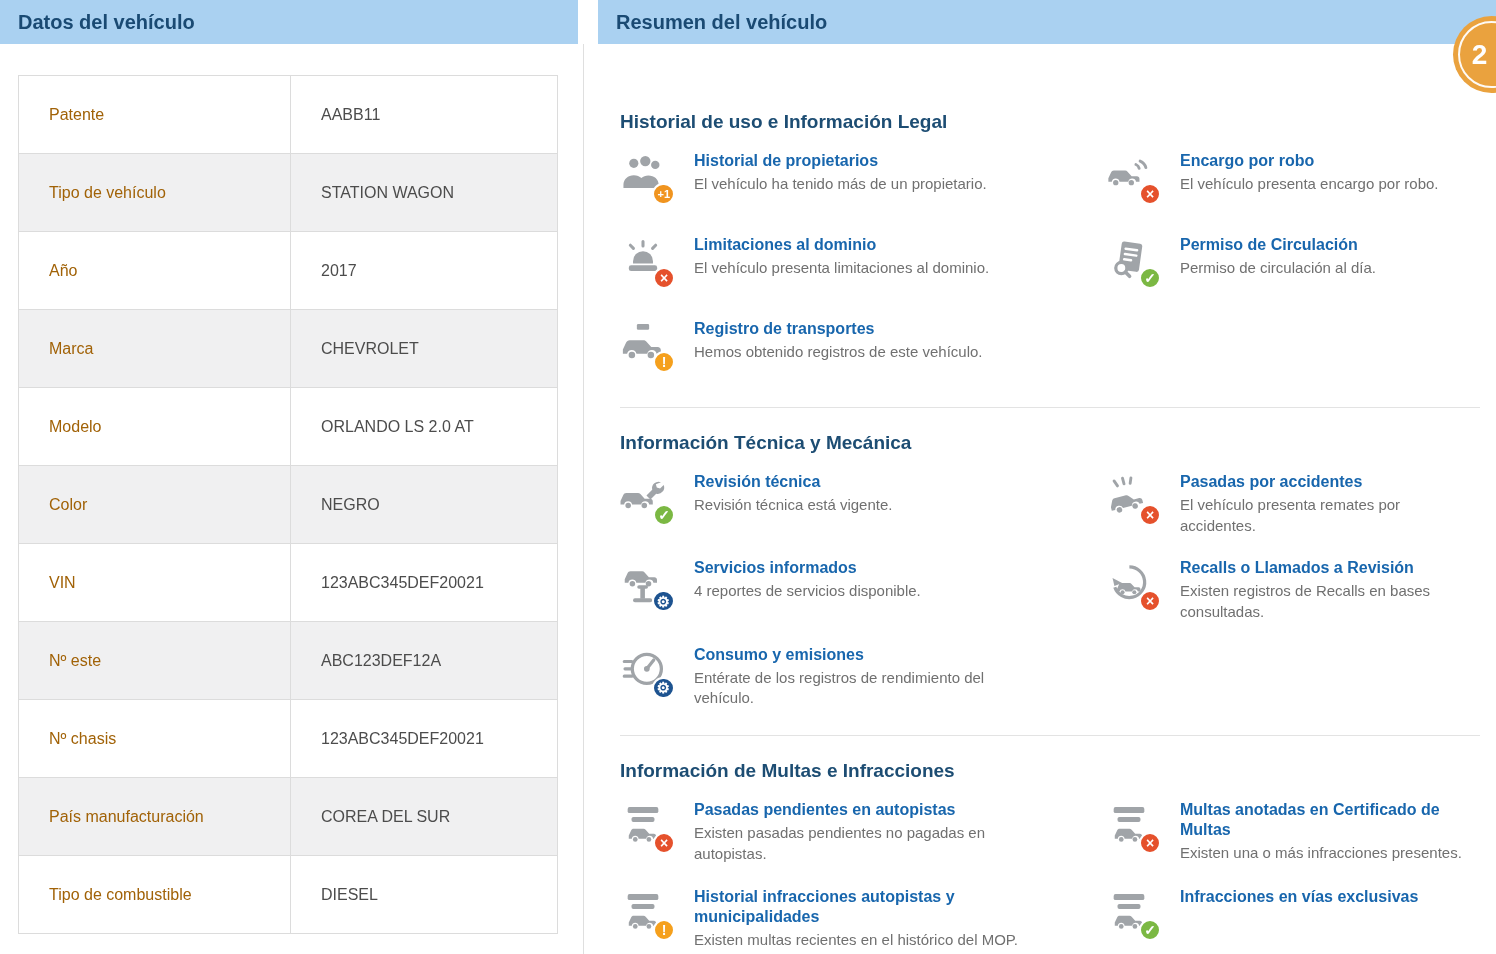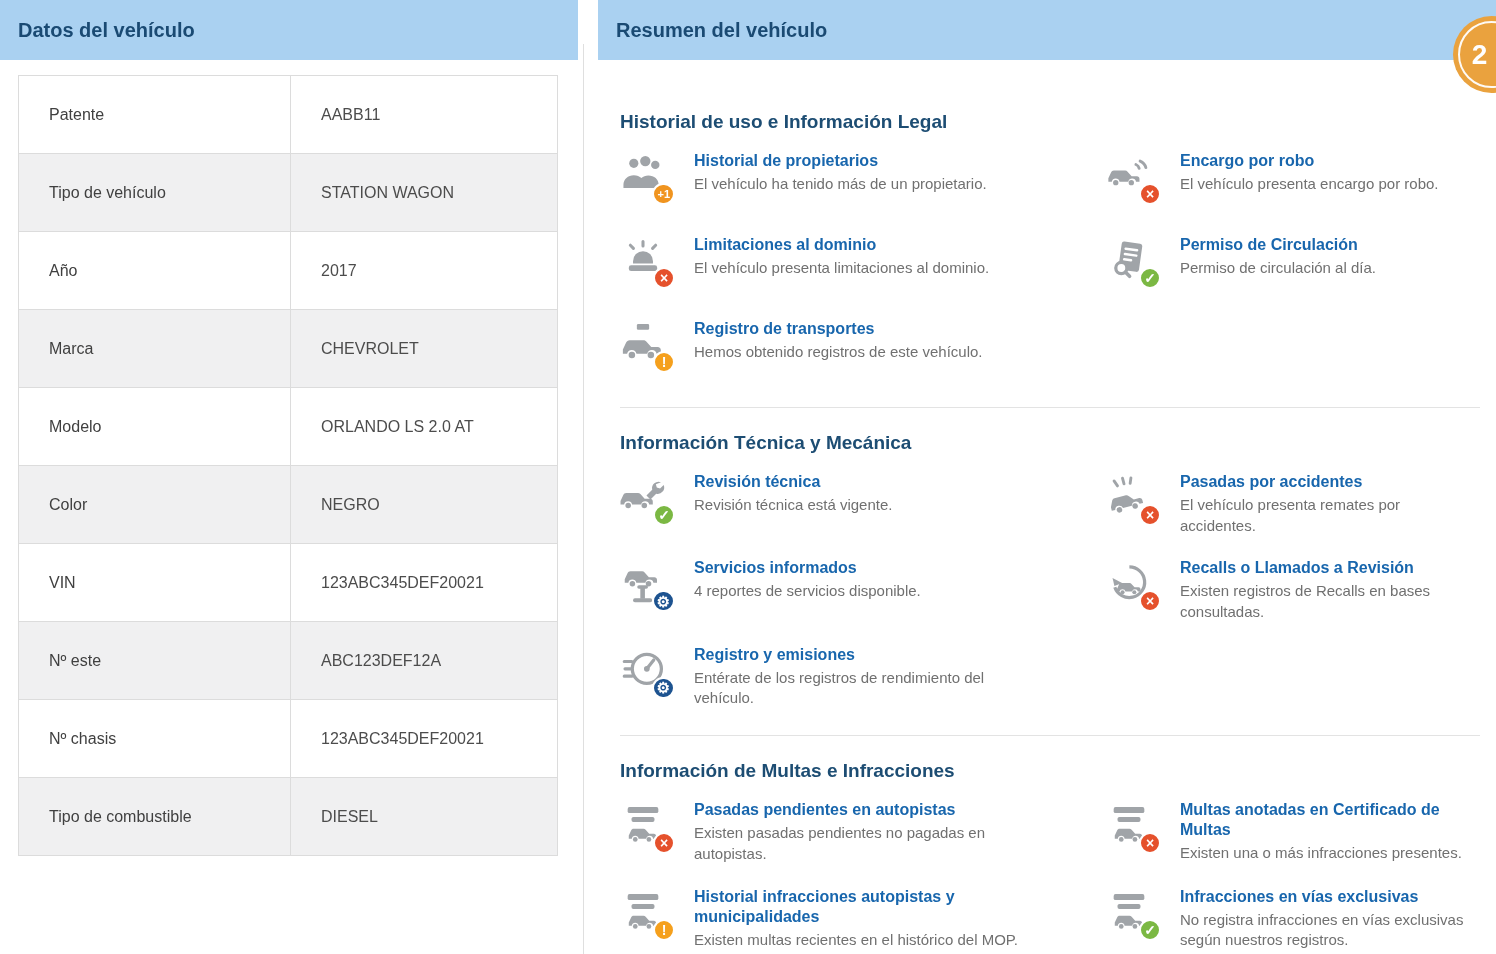--- a/index.html
+++ b/index.html
@@ -7,21 +7,21 @@
   body {
     width: 1496px; height: 954px;
     position: relative;
     background: #ffffff;
     font-family: "Liberation Sans", sans-serif;
     overflow: hidden;
   }
 
   
   .header-bar {
-    position: absolute; top: 0; height: 60px;
+    position: absolute; top: 0; height: 44px;
     background: var(--header-bar, #aad1f1);
     display: flex; align-items: center;
     padding: 0 18px;
     font-size: 20px; font-weight: bold;
     color: var(--header-text, #1a4a73);
   }
   #left-header  { left: 0; width: 578px; }
   #right-header { left: 598px; right: 0; }
 
   #v-divider {
@@ -35,21 +35,21 @@
     width: 540px; border-collapse: collapse;
     font-size: 16px;
   }
   #vehicle-table td {
     border: 1px solid #dcdcdc;
     height: 78px;
     padding: 0 8px 0 30px;
     vertical-align: middle;
   }
   #vehicle-table tr:nth-child(even) { background: #f0f0f1; }
-  .cell-label { width: 272px; color: #404040; }
+  .cell-label { width: 272px; color: #a16207; }
   .cell-value { color: #4c4c4c; }
 
   
   #right-content {
     position: absolute; left: 620px; top: 44px; right: 0; margin-top: 37px;
   }
   .section-heading {
     font-size: 19px; font-weight: bold;
     color: var(--section-heading, #1d4d73);
     margin: 24px 0 0;
@@ -171,20 +171,24 @@
   <tr>
     <td class="cell-label">Nº este</td>
     <td class="cell-value">ABC123DEF12A</td>
   </tr>
 
   <tr>
     <td class="cell-label">Nº chasis</td>
     <td class="cell-value">123ABC345DEF20021</td>
   </tr>
 
+  <tr>
+    <td class="cell-label">País manufacturación</td>
+    <td class="cell-value">COREA DEL SUR</td>
+  </tr>
 
   <tr>
     <td class="cell-label">Tipo de combustible</td>
     <td class="cell-value">DIESEL</td>
   </tr>
 </tbody>
 </table>
 
 <div id="v-divider"></div>
 
@@ -389,21 +393,21 @@
               <svg viewBox="0 0 24 24" xmlns="http://www.w3.org/2000/svg">
                 <circle cx="14" cy="11.4" r="7.6" fill="none" stroke="currentColor" stroke-width="1.7"></circle>
                 <path d="M14 11.4l3.6-4.6" fill="none" stroke="currentColor" stroke-width="1.7" stroke-linecap="round"></path>
                 <circle cx="14" cy="11.4" r="1.5"></circle>
                 <path d="M2.2 7.6h4M2.6 11.4h3M2.2 15.2h4" fill="none" stroke="currentColor" stroke-width="1.6" stroke-linecap="round"></path>
               </svg>
             </span>
       <span class="status-badge badge-gear" style="background: rgb(29, 83, 144);">⚙</span>
     </span>
     <span class="item-text">
-      <span class="item-title">Registro y emisiones</span>
+      <span class="item-title">Consumo y emisiones</span>
       <span class="item-desc">Entérate de los registros de rendimiento del vehículo.</span>
     </span>
   </div>
 </div>
   </div>
 <hr class="section-divider">
   <div class="section">
     <div class="section-heading">Información de Multas e Infracciones</div>
     <div class="items-grid">
   <div class="summary-item">
@@ -479,18 +483,17 @@
                   <path d="M1.5 14.6v-2.2l1.7-3.7c.3-.7 1-1.2 1.8-1.2h7.2c.6 0 1.1.2 1.5.7l2.6 2.9h3.4c.9 0 1.6.7 1.6 1.6v1.9h-2.2a2.5 2.5 0 0 0-4.9 0H8.6a2.5 2.5 0 0 0-4.9 0H1.5z"></path>
                   <circle cx="6.2" cy="15.2" r="1.7"></circle>
                   <circle cx="16.1" cy="15.2" r="1.7"></circle>
                 </g>
               </svg>
             </span>
       <span class="status-badge badge-ok" style="background: rgb(123, 184, 67);">✓</span>
     </span>
     <span class="item-text">
       <span class="item-title">Infracciones en vías exclusivas</span>
-      <span class="item-desc">No registra infracciones en vías exclusivas según nuestros registros.</span>
     </span>
   </div>
 </div>
   </div>
 </div>
 
 </body></html>

